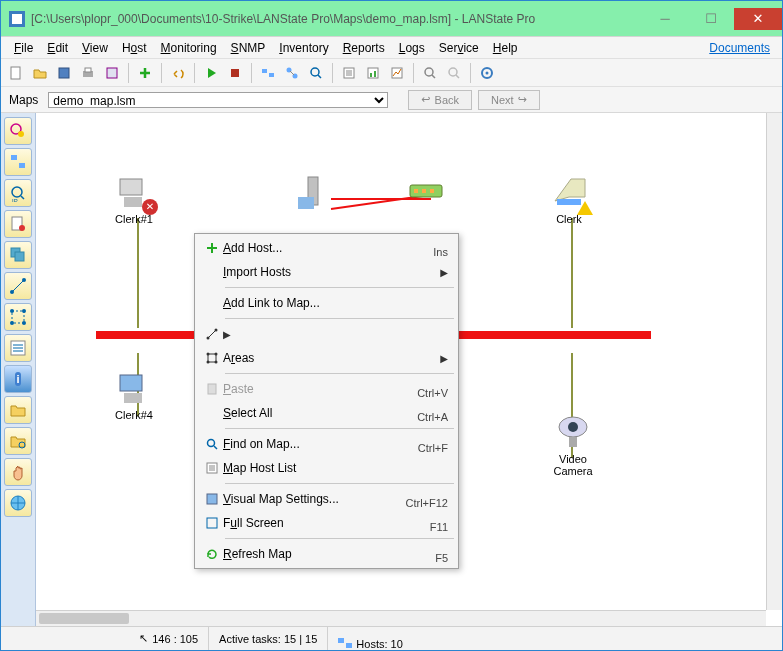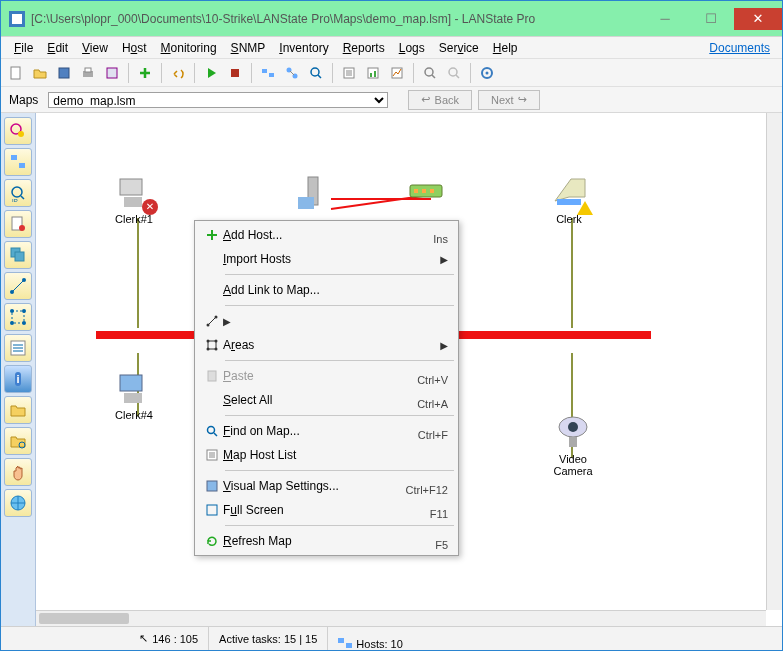--- a/index.html
+++ b/index.html
@@ -356,21 +356,21 @@
         </div>
         <div class="node" style="left:502px; top:302px; width:70px;">
           <div class="node-icon"><svg width="40" height="36">
                 <ellipse cx="20" cy="12" rx="14" ry="10" fill="#d8d8f0" stroke="#888"></ellipse>
                 <circle cx="20" cy="12" r="5" fill="#345"></circle>
                 <rect x="16" y="22" width="8" height="10" fill="#aaa"></rect>
               </svg></div>
           <div>Video Camera</div>
         </div>
 
-        <div class="ctxmenu" style="left:158px; top:107px;">
+        <div class="ctxmenu" style="left:158px; top:120px;">
           <div class="ctxitem">
               <span class="ico">
                 <svg width="12" height="12">
                   <path d="M6 1v10M1 6h10" stroke="#2a2" stroke-width="2"></path>
                 </svg>
               </span>
               <span class="lbl"><u>A</u>dd Host...</span>
               <span class="sc">Ins</span>
             </div>
           <div class="ctxitem">

